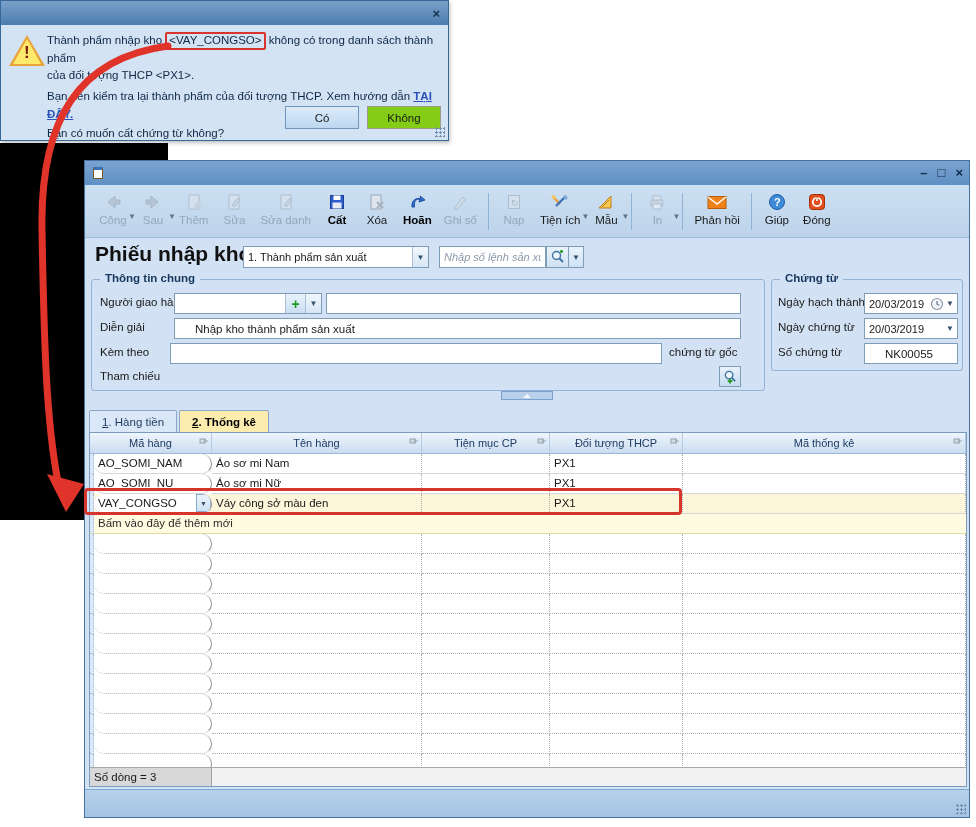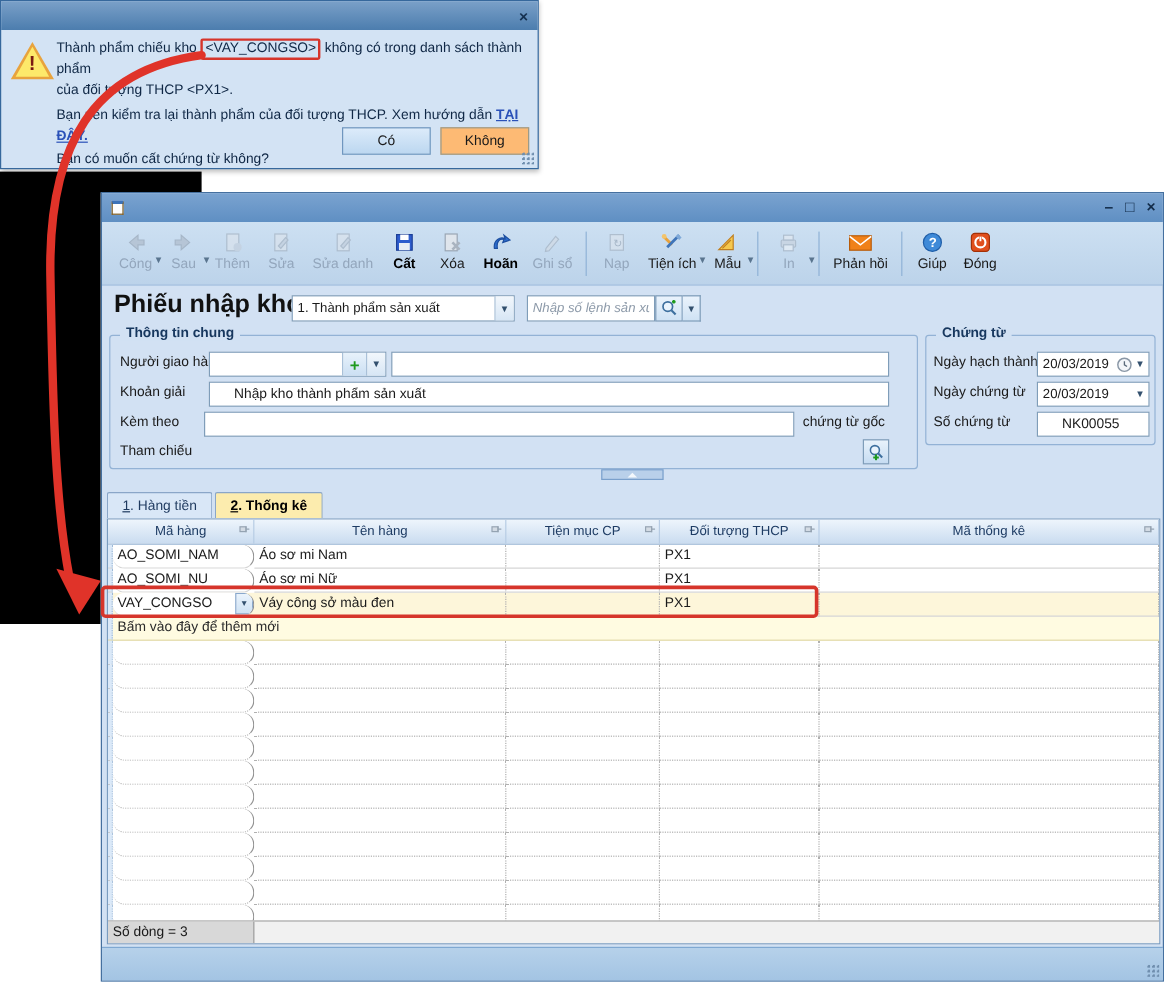--- a/index.html
+++ b/index.html
@@ -132,21 +132,21 @@
   #dlg-warn .bang { position:absolute; left:15px; top:8px; color:#7b1a12; font-weight:bold; font-size:17px; }
   #dlg-text { position:absolute; left:46px; top:31px; width:394px; font-size:11.5px; line-height:1.5;
               color:#0f2745; }
   .redbox { border:2px solid #d6352b; border-radius:2px; padding:0 2px; display:inline-block;
             line-height:1.2; }
   #dlg-text a { color:#2a51b8; text-decoration:underline; font-weight:bold; }
   #dlg-text .q { margin-top:2px; }
   .dlg-btn { position:absolute; top:105px; width:74px; height:23px; display:flex; align-items:center;
              justify-content:center; font-size:11.5px; border:1px solid #6f96bf; }
   #btn-yes { left:284px; background:linear-gradient(#dcebfa,#bcd7f0); }
-  #btn-no  { left:366px; background:#fdba74; border:1px solid #9b9b8a; }
+  #btn-no  { left:366px; background:#84cc16; border:1px solid #9b9b8a; }
 
   
   #row-highlight { position:absolute; left:84px; top:488px; width:598px; height:27px;
                    border:3px solid #d6352b; border-radius:4px; z-index:5; }
   #arrow-svg { position:absolute; left:0; top:0; z-index:7; pointer-events:none; }
 </style>
 </head>
 <body>
 
 <div id="stage">
@@ -346,21 +346,21 @@
       <span class="glabel">Thông tin chung</span>
 
       <span class="flabel" style="left:8px;top:16px;">Người giao hàng</span>
       <div class="combo" style="left:82px;top:13px;width:148px;height:21px;">
         <span class="cval"></span>
         <span class="plus-btn">+</span>
         <span class="caret-btn" style="height:100%;">▼</span>
       </div>
       <input class="tfield" style="left: 234px; top: 13px; width: 415px;">
 
-      <span class="flabel" style="left:8px;top:41px;">Khoản giải</span>
+      <span class="flabel" style="left:8px;top:41px;">Diễn giải</span>
       <input class="tfield" style="left: 82px; top: 38px; width: 567px;" value="Nhập kho thành phẩm sản xuất">
 
       <span class="flabel" style="left:8px;top:66px;">Kèm theo</span>
       <input class="tfield" style="left: 78px; top: 63px; width: 492px;">
       <span class="flabel" style="left:577px;top:66px;">chứng từ gốc</span>
 
       <span class="flabel" style="left:8px;top:90px;">Tham chiếu</span>
       <div class="mini-icon-btn" style="left:627px;top:86px;">
         <svg width="15" height="15" viewBox="0 0 16 16">
           <circle cx="6.5" cy="6.5" r="4" fill="#eaf4fd" stroke="#3d6f9e" stroke-width="1.4"></circle>
@@ -585,21 +585,21 @@
     <div id="dlg-title">
       <span id="dlg-close">×</span>
     </div>
     <div id="dlg-warn">
       <span class="tri"></span>
         <span class="tri2"></span>
         <span class="bang">!</span>
     </div>
     <div id="dlg-text">
       <div>
-        <span>Thành phẩm chiếu kho </span><span class="redbox">&lt;VAY_CONGSO&gt;</span><span> không có trong danh sách thành phẩm</span>
+        <span>Thành phẩm nhập kho </span><span class="redbox">&lt;VAY_CONGSO&gt;</span><span> không có trong danh sách thành phẩm</span>
       </div>
       <div>của đối tượng THCP &lt;PX1&gt;.</div>
       <div style="margin-top:4px;">
         <span>Bạn nên kiểm tra lại thành phẩm của đối tượng THCP. Xem hướng dẫn </span><a href="#">TẠI ĐÂY.</a>
       </div>
       <div class="q">Bạn có muốn cất chứng từ không?</div>
     </div>
     <div class="dlg-btn" id="btn-yes">Có</div>
     <div class="dlg-btn" id="btn-no">Không</div>
     <span class="grip"></span>

